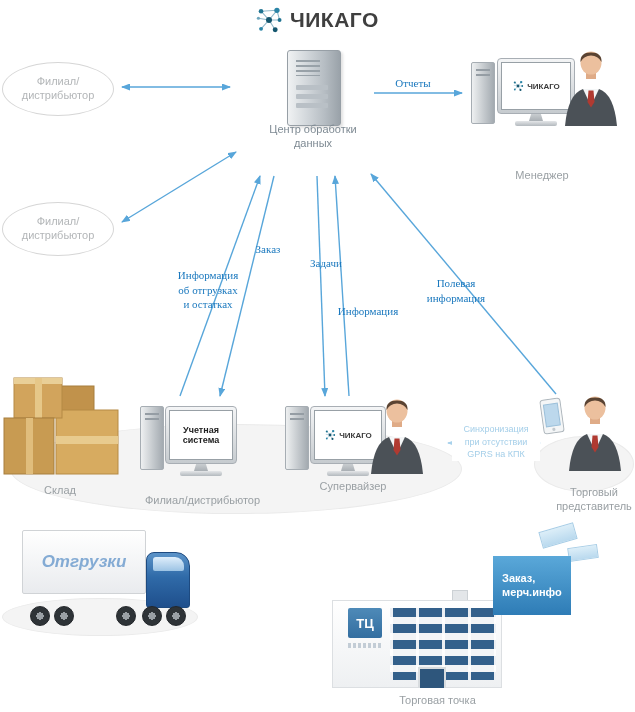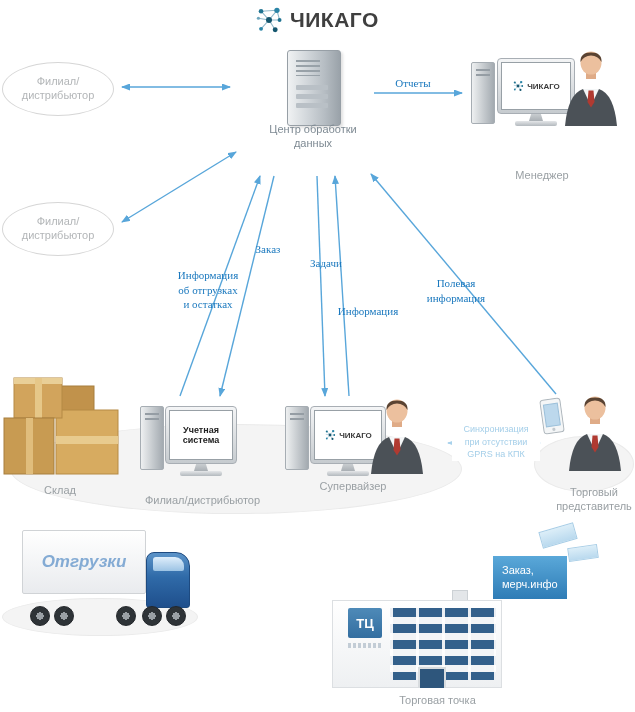--- a/index.html
+++ b/index.html
@@ -95,21 +95,21 @@
   .store .sign { position:absolute; left:16px; top:22px; width:34px; height:30px; border-radius:2px;
                  background:linear-gradient(#4e8ab8,#336ea0); color:#fff; font-weight:bold; font-size:13px;
                  display:flex; align-items:center; justify-content:center; }
   .store .sign-sub { position:absolute; left:16px; top:57px; width:34px; height:5px;
                  background:repeating-linear-gradient(90deg,#c3cdd6 0 3px, transparent 3px 5px); }
   .store .door { position:absolute; left:86px; bottom:0; width:28px; height:21px; background:#2e567c;
                  border:2px solid #d8dcdf; border-bottom:none; }
 
   
   .badge { background:linear-gradient(180deg,#5aa8d9,#2e7cb6); border-radius:0; color:#fff;
-           font-size:11px; font-weight:normal; line-height:1.3; padding:7px 9px; }
+           font-size:11px; font-weight:bold; line-height:1.3; padding:15px 9px; }
   .paper { background:linear-gradient(#dceef8,#b9d9ee); border:1px solid #a7cde6; }
 </style>
 </head>
 <body>
 
 <div class="canvas">
 
   <div class="abs platform" style="left:10px; top:424px; width:452px; height:90px;"></div>
   <div class="abs platform" style="left:534px; top:436px; width:100px; height:56px;"></div>
   <div class="abs platform" style="left:2px; top:598px; width:196px; height:38px;"></div>

